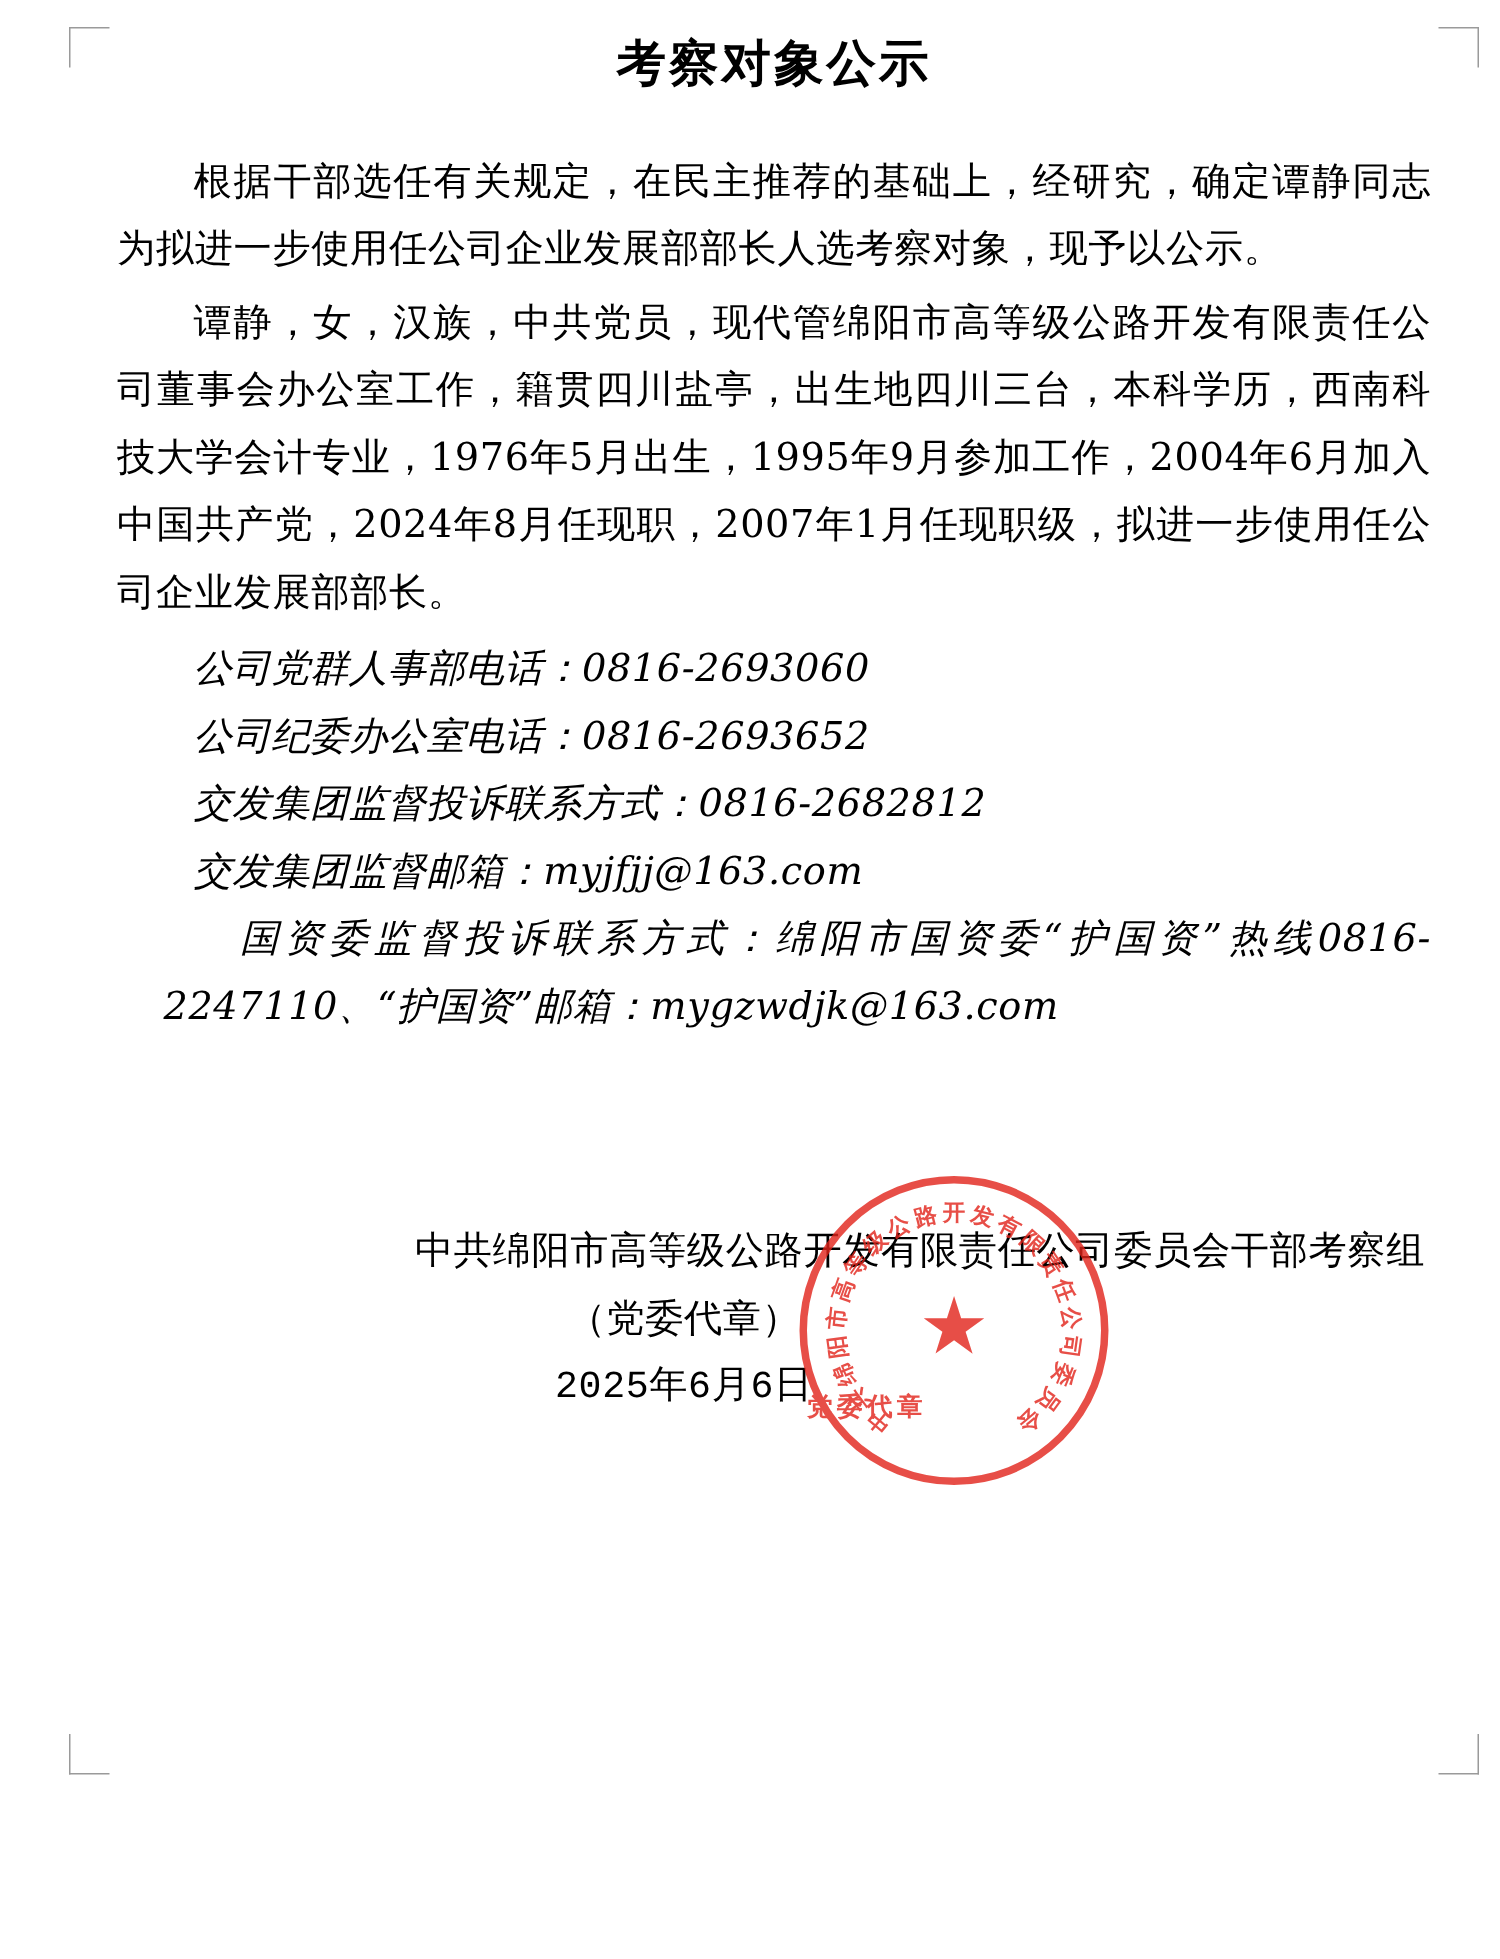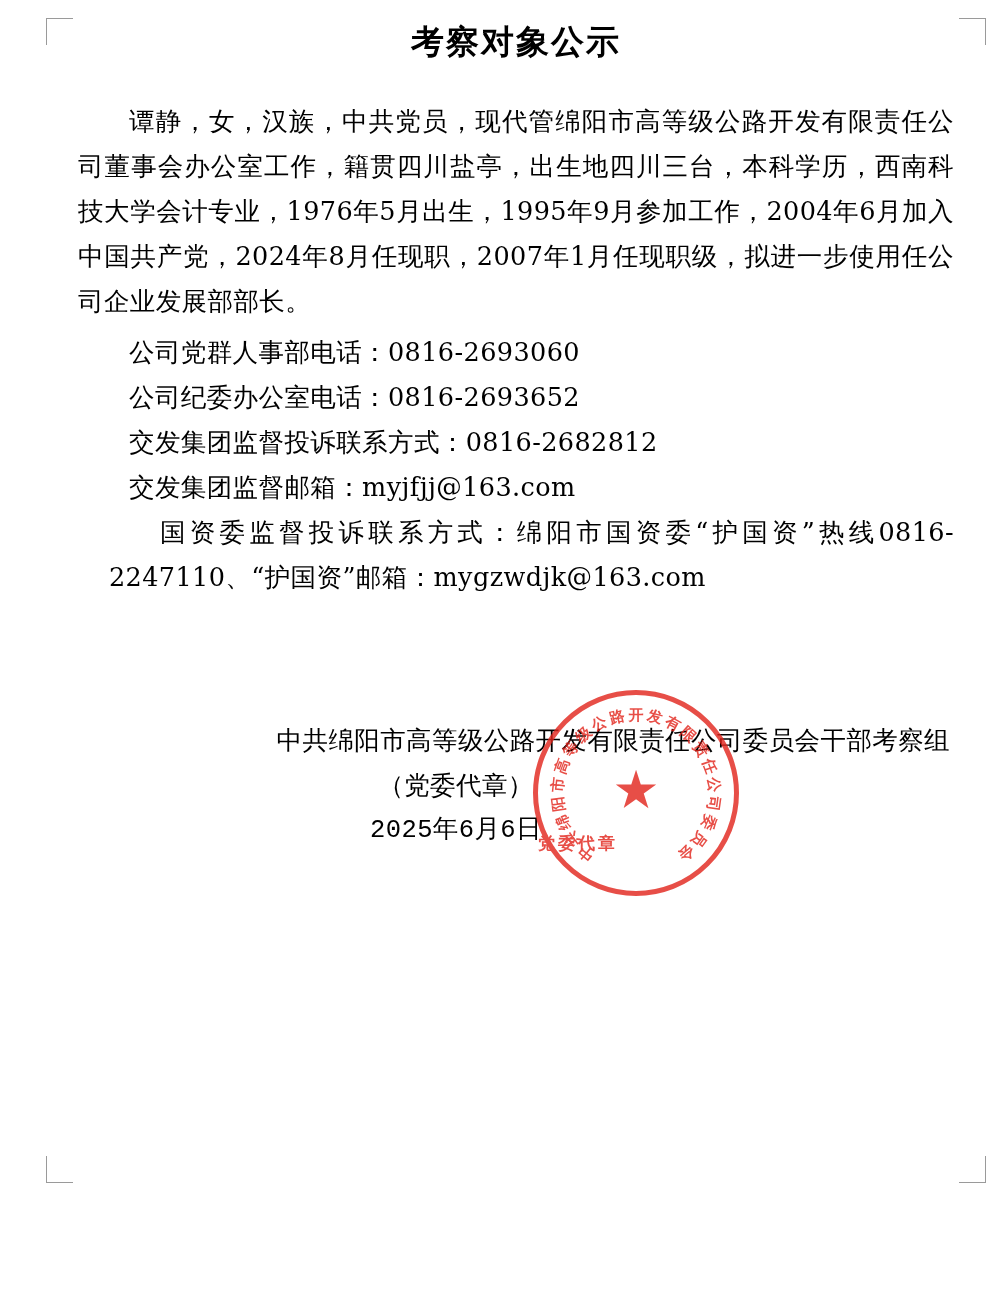--- a/index.html
+++ b/index.html
@@ -58,20 +58,21 @@
     line-height: 45px;
     text-align: justify;
     text-justify: inter-ideograph;
     margin: 0 0 4px 0;
     text-indent: 51px;
     letter-spacing: 0.4px;
   }
 
   .contact-list {
     margin-top: 6px;
+    font-style: italic;
   }
   .contact-line {
     font-size: 25.5px;
     line-height: 45px;
     text-indent: 51px;
     letter-spacing: 0.4px;
     margin: 0;
   }
   .contact-line.wrap {
     text-align: justify;
@@ -160,20 +161,21 @@
 
   <div class="crop tl"></div>
   <div class="crop tr"></div>
   <div class="crop bl"></div>
   <div class="crop br"></div>
 
   <div class="content">
 
     <h1 class="doc-title">考察对象公示</h1>
 
+    <p class="body-par">根据干部选任有关规定，在民主推荐的基础上，经研究，确定谭静同志为拟进一步使用任公司企业发展部部长人选考察对象，现予以公示。</p>
     <p class="body-par">谭静，女，汉族，中共党员，现代管绵阳市高等级公路开发有限责任公司董事会办公室工作，籍贯四川盐亭，出生地四川三台，本科学历，西南科技大学会计专业，1976年5月出生，1995年9月参加工作，2004年6月加入中国共产党，2024年8月任现职，2007年1月任现职级，拟进一步使用任公司企业发展部部长。</p>
 
     <div class="contact-list">
       <p class="contact-line">公司党群人事部电话：0816-2693060</p>
       <p class="contact-line">公司纪委办公室电话：0816-2693652</p>
       <p class="contact-line">交发集团监督投诉联系方式：0816-2682812</p>
       <p class="contact-line">交发集团监督邮箱：myjfjj@163.com</p>
       <p class="contact-line wrap">国资委监督投诉联系方式：绵阳市国资委“护国资”热线0816-2247110、“护国资”邮箱：mygzwdjk@163.com</p>
     </div>
 

